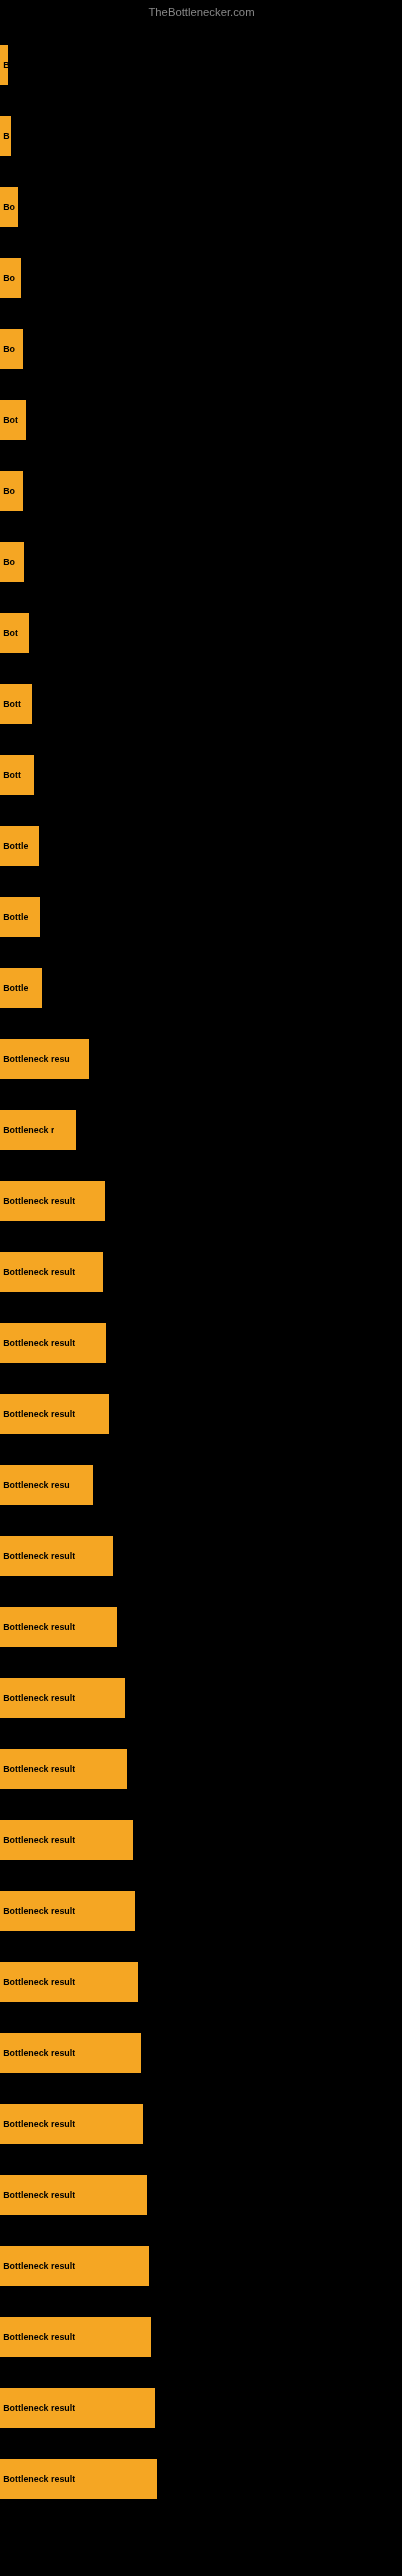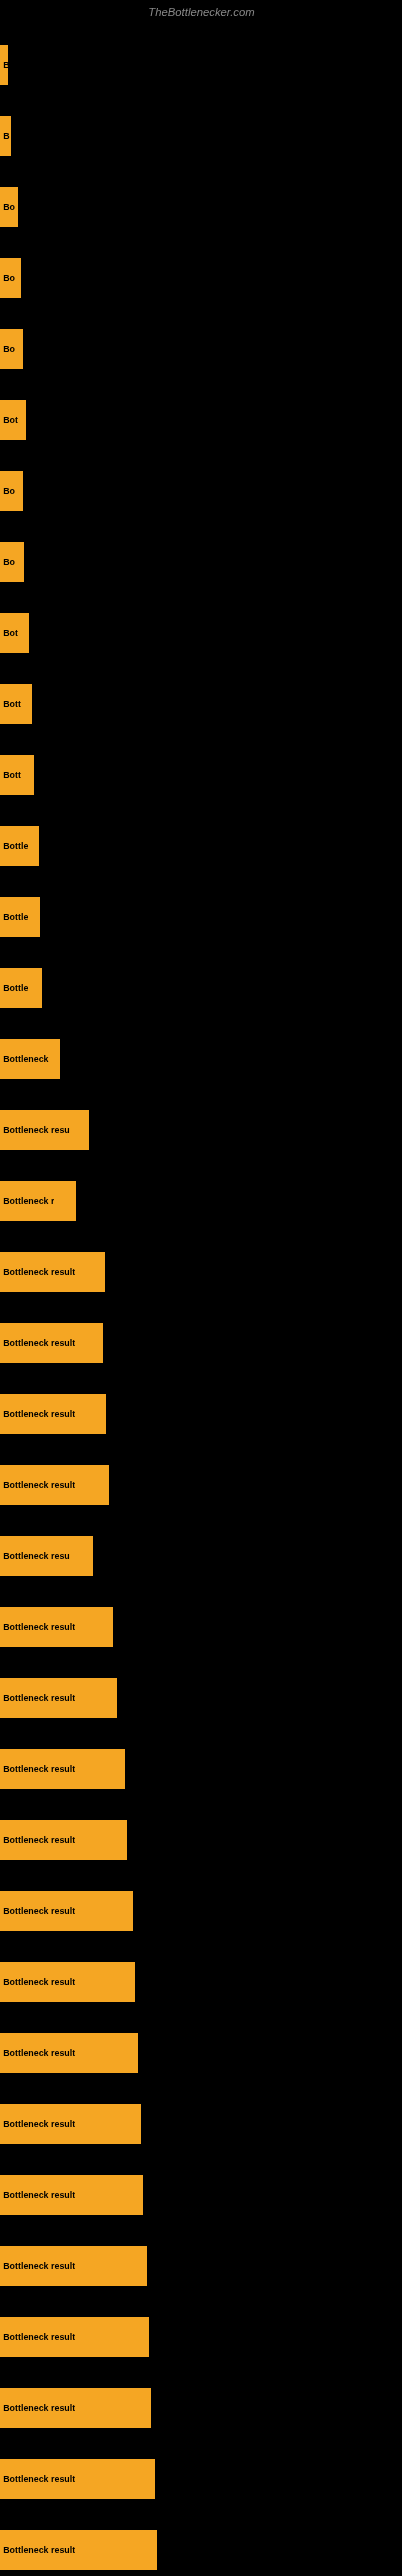--- a/index.html
+++ b/index.html
@@ -13,21 +13,20 @@
       background-color: #000000;
       font-family: Arial, sans-serif;
       position: relative;
     }
 
     .site-title {
       text-align: center;
       color: #888888;
       font-size: 11.3px;
       padding: 6.4px 0 3.2px 0;
-      font-style: italic;
     }
 
     .bars-container {
       padding: 8px 0;
     }
 
     .bar-row {
       display: flex;
       align-items: center;
       margin-bottom: 0px;
@@ -124,25 +123,20 @@
       <div class="bar-fill" style="width: 40px;">
         <span>Bottle</span>
       </div>
     </div>
     <div class="bar-row">
       <div class="bar-fill" style="width: 42px;">
         <span>Bottle</span>
       </div>
     </div>
     <div class="bar-row">
-      <div class="bar-fill" style="width: 60px;">
-        <span>Bottleneck</span>
-      </div>
-    </div>
-    <div class="bar-row">
       <div class="bar-fill" style="width: 89px;">
         <span>Bottleneck resu</span>
       </div>
     </div>
     <div class="bar-row">
       <div class="bar-fill" style="width: 76px;">
         <span>Bottleneck r</span>
       </div>
     </div>
     <div class="bar-row">

